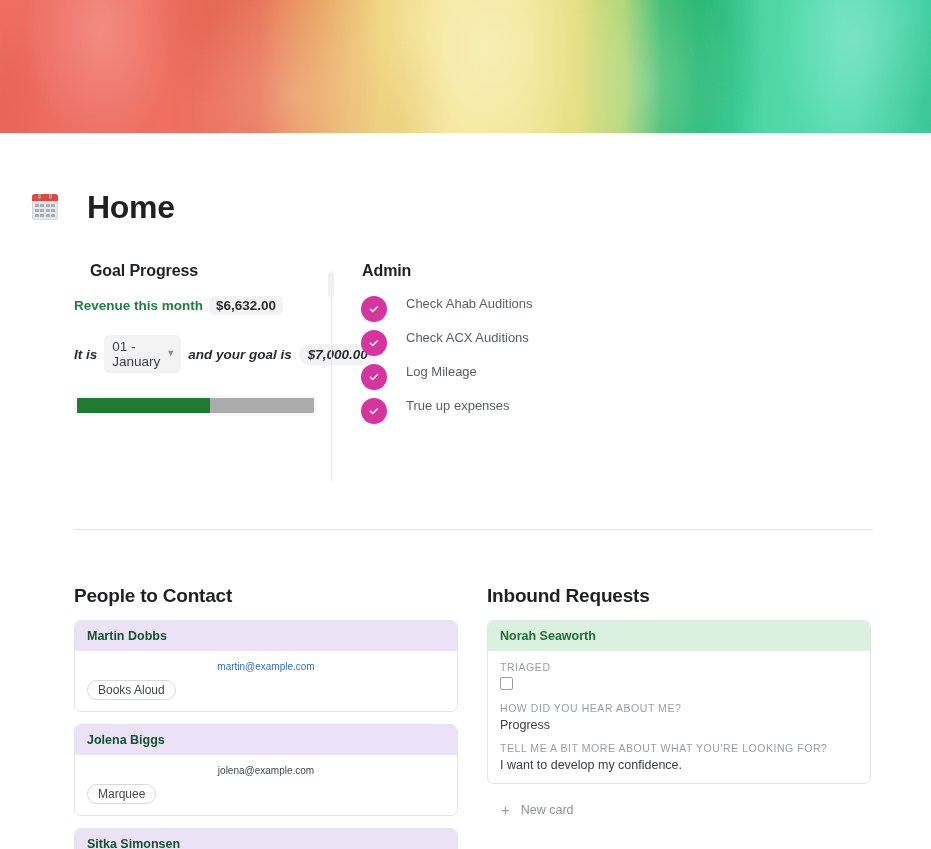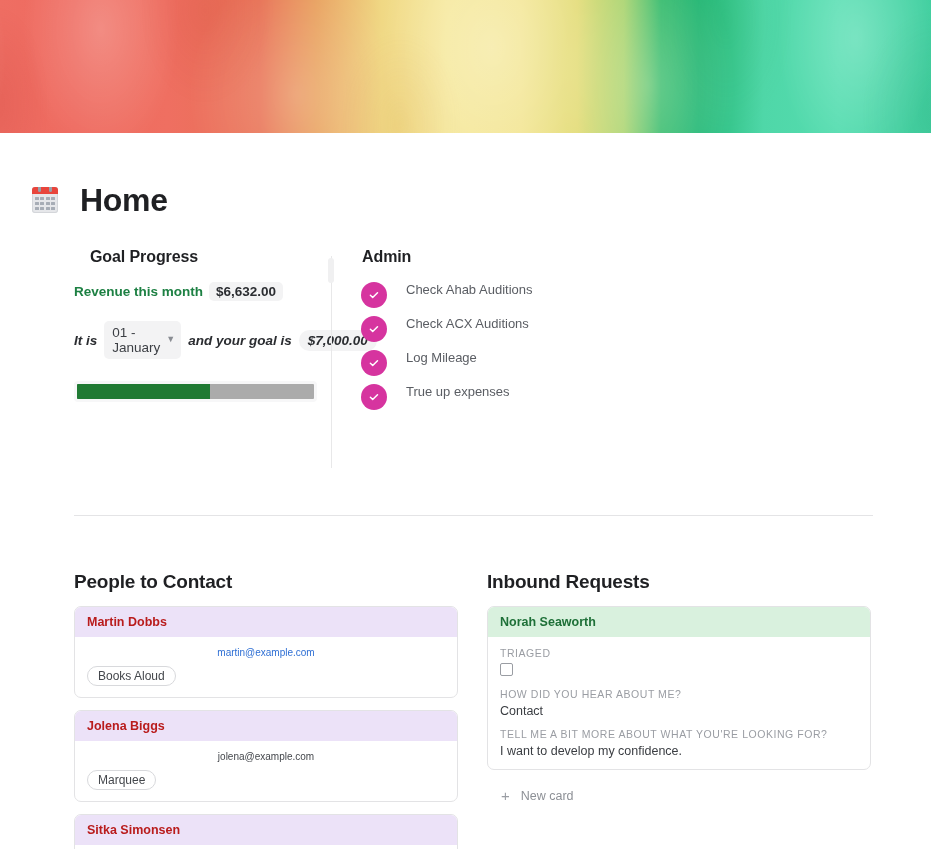--- a/index.html
+++ b/index.html
@@ -99,21 +99,21 @@
     grid-template-columns: repeat(4, 1fr);
     grid-template-rows: repeat(3, 1fr);
     gap: 1.5px;
   }
   .cal-icon .grid i { background: #a7adb6; border-radius: .5px; display:block; }
 
   h1.page-title {
     font-size: 32px;
     font-weight: 700;
     color: #1f2023;
-    margin: 8px;
+    margin: 15px;
     letter-spacing: -0.3px;
     line-height: 1;
   }
 
   .top-sections {
     display: flex;
     margin: 24px 0 0 0;
     padding: 0 58px 0 0;
     position: relative;
   }
@@ -264,21 +264,21 @@
     border-radius: 7px;
     background: #ffffff;
     overflow: hidden;
     margin-bottom: 12px;
   }
   .card-head {
     padding: 8px 12px;
     font-size: 12.5px;
     font-weight: 700;
   }
-  .card-head.purple { background: #ece2f8; color: #b91c1c; }
+  .card-head.purple { background: #ece2f8; color: #14532d; }
   .card-head.green  { background: #d9f1de; color: #1e7038; }
   .card-body { padding: 10px 12px 11px 12px; }
 
   .email { font-size: 10px; color: #2e6fd4; margin-bottom: 8px; display: block; text-decoration: none; text-align: center; }
   .email.plain { color: #44474c; }
 
   .tag {
     display: inline-block;
     font-size: 12px;
     color: #44474c;
@@ -452,21 +452,21 @@
 
     <div class="list-col">
       <h2 class="list-title">Inbound Requests</h2>
 
       <div class="card">
         <div class="card-head green">Norah Seaworth</div>
         <div class="card-body">
           <div class="field-label">TRIAGED</div>
           <div class="empty-check"></div>
           <div class="field-label">HOW DID YOU HEAR ABOUT ME?</div>
-          <div class="field-value">Contact</div>
+          <div class="field-value">Progress</div>
           <div class="field-label">TELL ME A BIT MORE ABOUT WHAT YOU'RE LOOKING FOR?</div>
           <div class="field-value">I want to develop my confidence.</div>
         </div>
       </div>
 
       <div class="new-card">
         <span class="plus">+</span>
         <span>New card</span>
       </div>
     </div>

